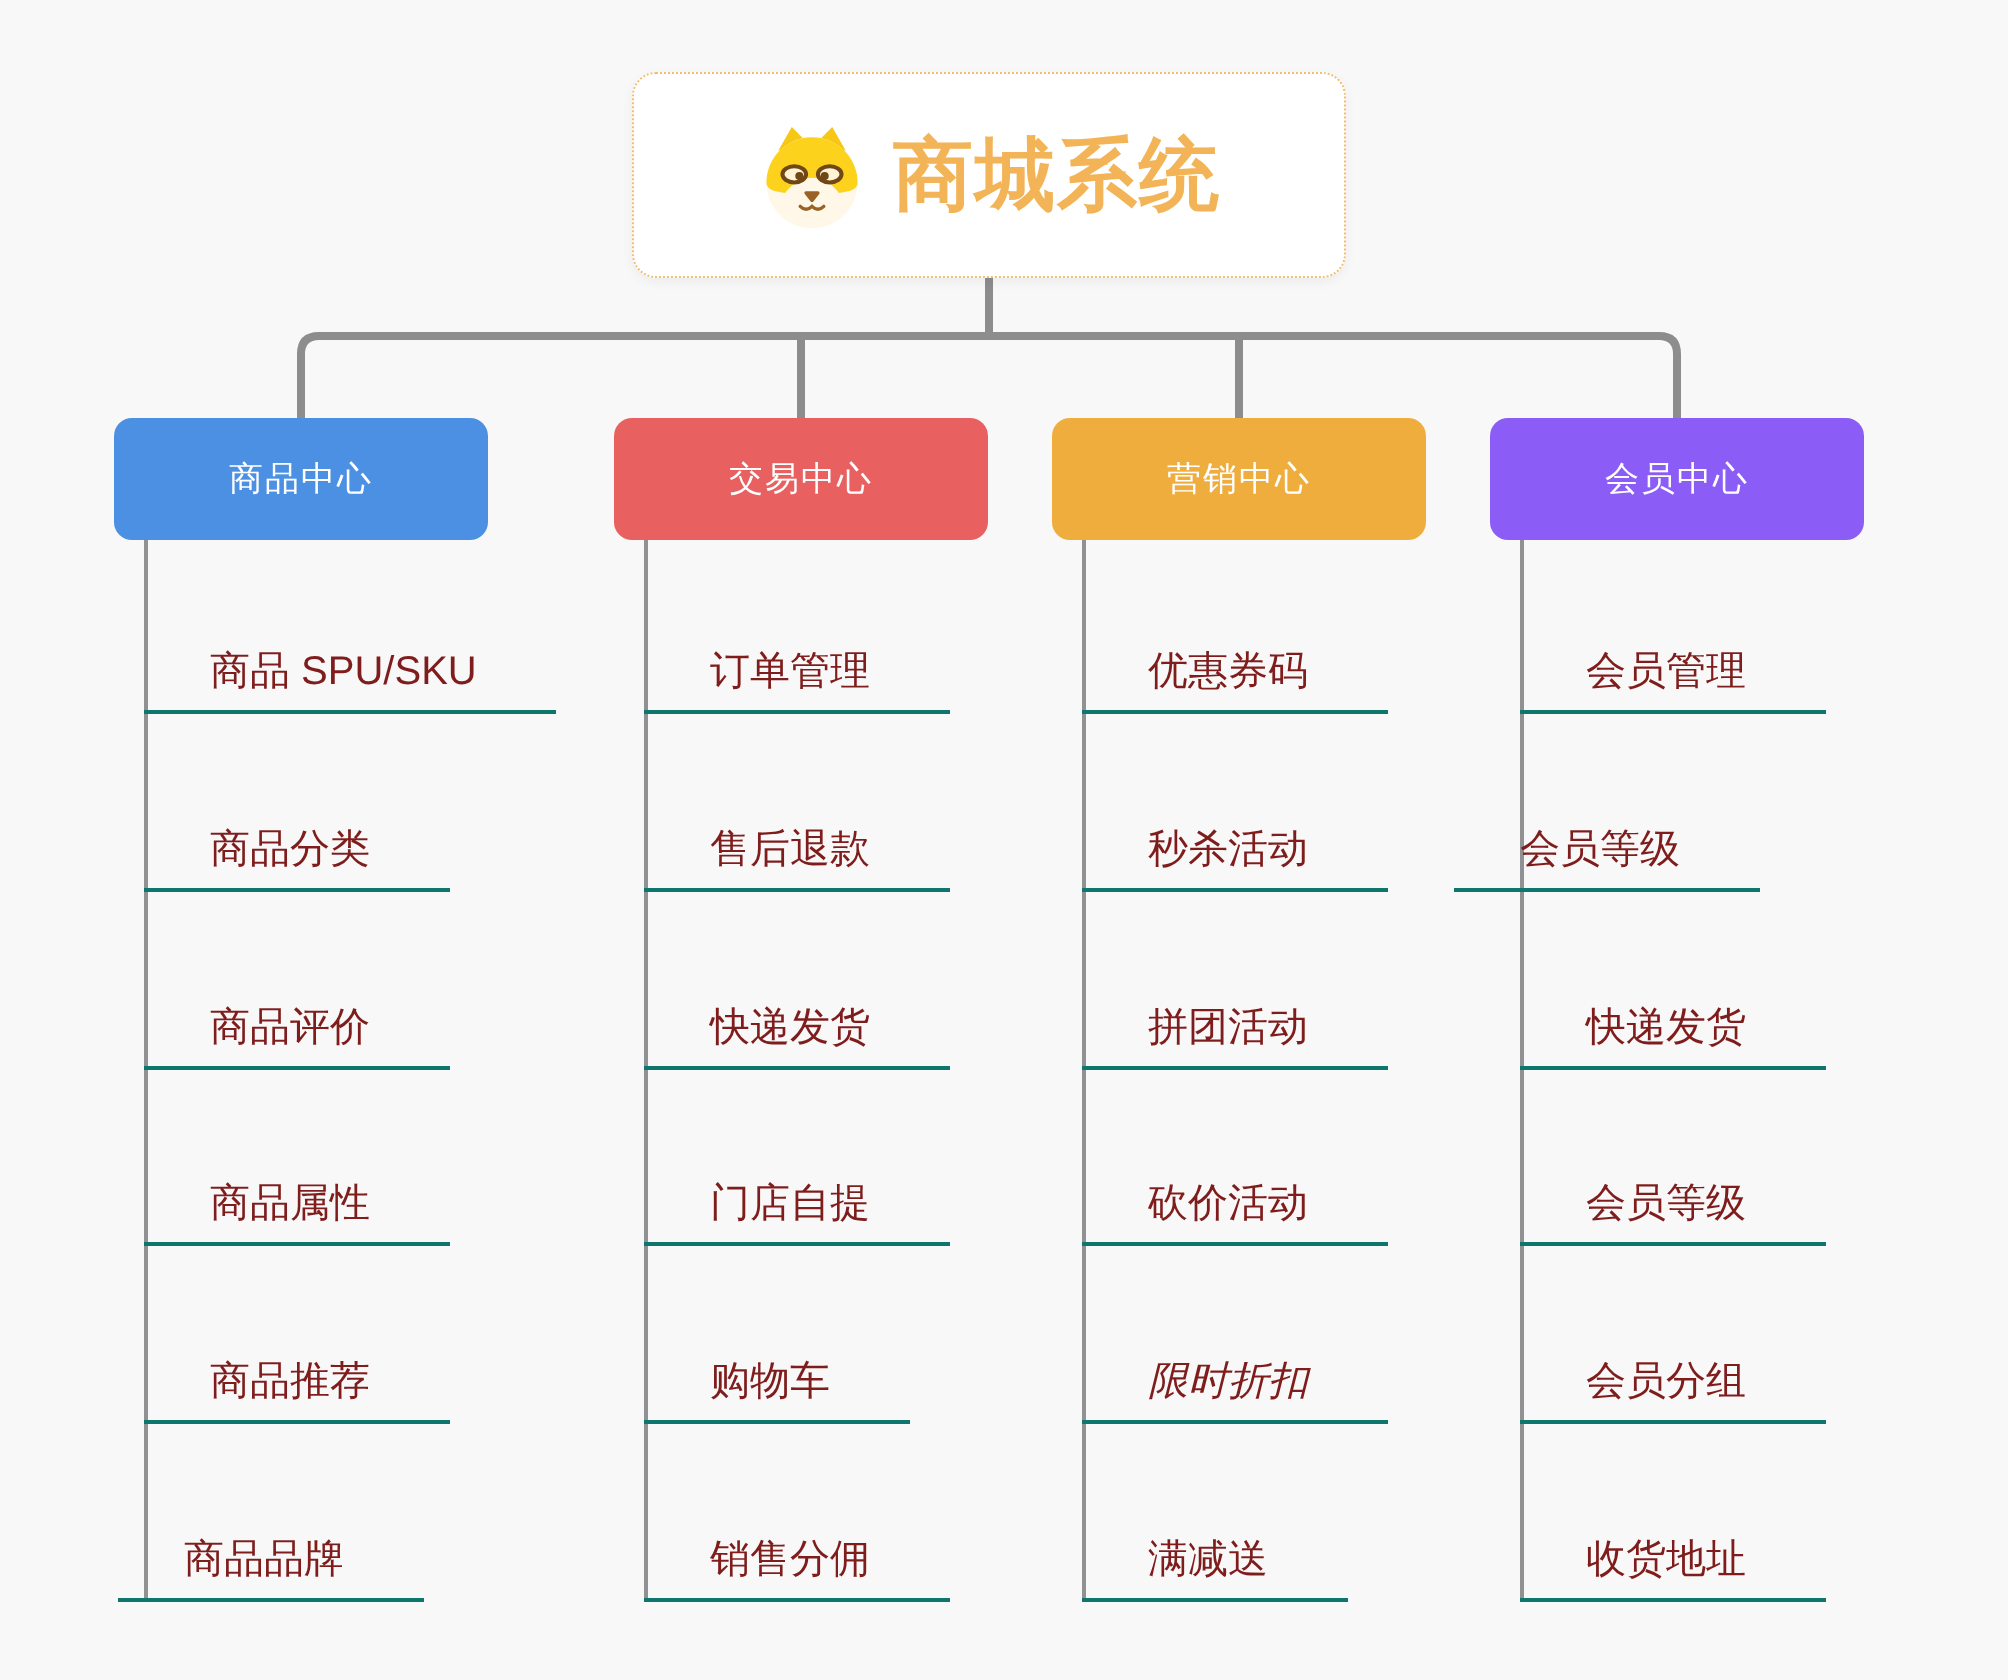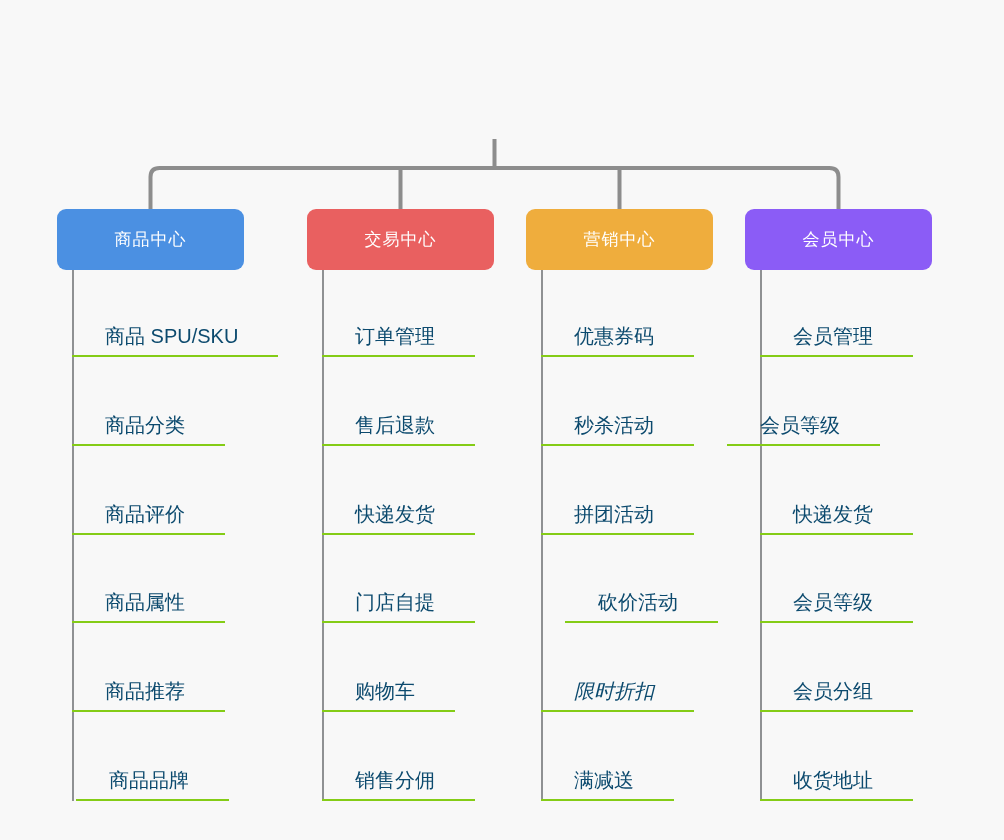--- a/index.html
+++ b/index.html
@@ -9,67 +9,84 @@
   .root{position:absolute;left:316px;top:36px;width:357px;height:103px;background:#ffffff;
         border:1px dotted #F0BE74;border-radius:12px;box-shadow:0 2px 6px rgba(0,0,0,.05);
         display:flex;align-items:center;justify-content:center;gap:14px;box-sizing:border-box;cursor:pointer;}
   .root-label{font-size:40px;font-weight:600;color:#F2B456;letter-spacing:1px;}
   .dog{display:flex;align-items:center;}
 
   .bnode{position:absolute;top:209px;width:187px;height:61px;border-radius:9px;color:#fff;
          font-size:17px;display:flex;align-items:center;justify-content:center;cursor:pointer;
          letter-spacing:1px;}
   .trunk{position:absolute;width:2px;background:#8F9193;}
-  .child{position:absolute;font-size:20px;color:#0c4a6e;line-height:30px;
-         padding:0 40px 4px 33px;border-bottom:2px solid #84cc16;white-space:nowrap;cursor:pointer;}
+  .child{position:absolute;font-size:20px;color:#7f1d1d;line-height:30px;
+         padding:0 40px 4px 33px;border-bottom:2px solid #0f766e;white-space:nowrap;cursor:pointer;}
 </style>
 </head>
 <body>
 
 <div class="canvas">
 
   <svg class="connectors" width="1004" height="840">
     <g fill="none" stroke="#8D8D8D" stroke-width="4">
       <path d="M494.5 139 V168"></path>
       <path d="M150.5 210 V177 Q150.5 168 159.5 168 H829.5 Q838.5 168 838.5 177 V210"></path>
       <path d="M400.5 168 V210"></path>
       <path d="M619.5 168 V210"></path>
     </g>
   </svg>
 
+  <div class="root">
+    <span class="dog">
+      <svg width="54" height="54" viewBox="0 0 64 64">
+        <polygon points="12,17 20,3 29,12" fill="#F6C714"></polygon>
+        <polygon points="35,12 44,3 52,17" fill="#F6C714"></polygon>
+        <circle cx="32" cy="36" r="27" fill="#FFF8E8"></circle>
+        <path d="M5,36 a27,27 0 0 1 54,0 q0,5 -11,6 q-7,-9 -16,-9 q-9,0 -16,9 q-11,-1 -11,-6 z" fill="#FCD21C"></path>
+        <ellipse cx="21.5" cy="31" rx="7" ry="4.8" fill="#FFF3D6" stroke="#6F4816" stroke-width="2.4"></ellipse>
+        <ellipse cx="42.5" cy="31" rx="7" ry="4.8" fill="#FFF3D6" stroke="#6F4816" stroke-width="2.4"></ellipse>
+        <circle cx="24.5" cy="32" r="2.4" fill="#6F4816"></circle>
+        <circle cx="39.5" cy="32" r="2.4" fill="#6F4816"></circle>
+        <polygon points="28.5,42 35.5,42 32,46.5" fill="#9A6226" stroke="#9A6226" stroke-width="2" stroke-linejoin="round"></polygon>
+        <path d="M25,50 q3.5,3.5 7,0 q3.5,3.5 7,0" stroke="#9A6226" stroke-width="2" fill="none" stroke-linecap="round"></path>
+      </svg>
+    </span>
+    <span class="root-label">商城系统</span>
+  </div>
 
   <div id="branches">
       <div class="bnode" style="left: 57px; background: rgb(75, 144, 226);">
         <span>商品中心</span>
       </div>
       <div class="trunk" style="left: 72px; top: 270px; height: 531px;"></div>
       <div class="child" style="left: 72px; top: 321px;">商品 SPU/SKU</div>
       <div class="child" style="left: 72px; top: 410px;">商品分类</div>
       <div class="child" style="left: 72px; top: 499px;">商品评价</div>
       <div class="child" style="left: 72px; top: 587px;">商品属性</div>
       <div class="child" style="left: 72px; top: 676px;">商品推荐</div>
-      <div class="child" style="left: 76px; top: 765px;">商品品牌</div>
+      <div class="child" style="left: 59px; top: 765px;">商品品牌</div>
       <div class="bnode" style="left: 307px; background: rgb(233, 96, 96);">
         <span>交易中心</span>
       </div>
       <div class="trunk" style="left: 322px; top: 270px; height: 531px;"></div>
       <div class="child" style="left: 322px; top: 321px; text-align: right;">订单管理</div>
       <div class="child" style="left: 322px; top: 410px;">售后退款</div>
       <div class="child" style="left: 322px; top: 499px;">快递发货</div>
       <div class="child" style="left: 322px; top: 587px;">门店自提</div>
       <div class="child" style="left: 322px; top: 676px;">购物车</div>
       <div class="child" style="left: 322px; top: 765px;">销售分佣</div>
       <div class="bnode" style="left: 526px; background: rgb(239, 173, 61);">
         <span>营销中心</span>
       </div>
       <div class="trunk" style="left: 541px; top: 270px; height: 531px;"></div>
       <div class="child" style="left: 541px; top: 321px;">优惠券码</div>
       <div class="child" style="left: 541px; top: 410px;">秒杀活动</div>
       <div class="child" style="left: 541px; top: 499px;">拼团活动</div>
-      <div class="child" style="left: 541px; top: 587px; margin-left: 24px;">砍价活动</div>
+      <div class="child" style="left: 541px; top: 587px;">砍价活动</div>
       <div class="child" style="left: 541px; top: 676px; font-style: italic;">限时折扣</div>
       <div class="child" style="left: 541px; top: 765px;">满减送</div>
       <div class="bnode" style="left: 745px; background: #8b5cf6;">
         <span>会员中心</span>
       </div>
       <div class="trunk" style="left: 760px; top: 270px; height: 531px;"></div>
       <div class="child" style="left: 760px; top: 321px;">会员管理</div>
       <div class="child" style="left: 727px; top: 410px;">会员等级</div>
       <div class="child" style="left: 760px; top: 499px;">快递发货</div>
       <div class="child" style="left: 760px; top: 587px;">会员等级</div>

